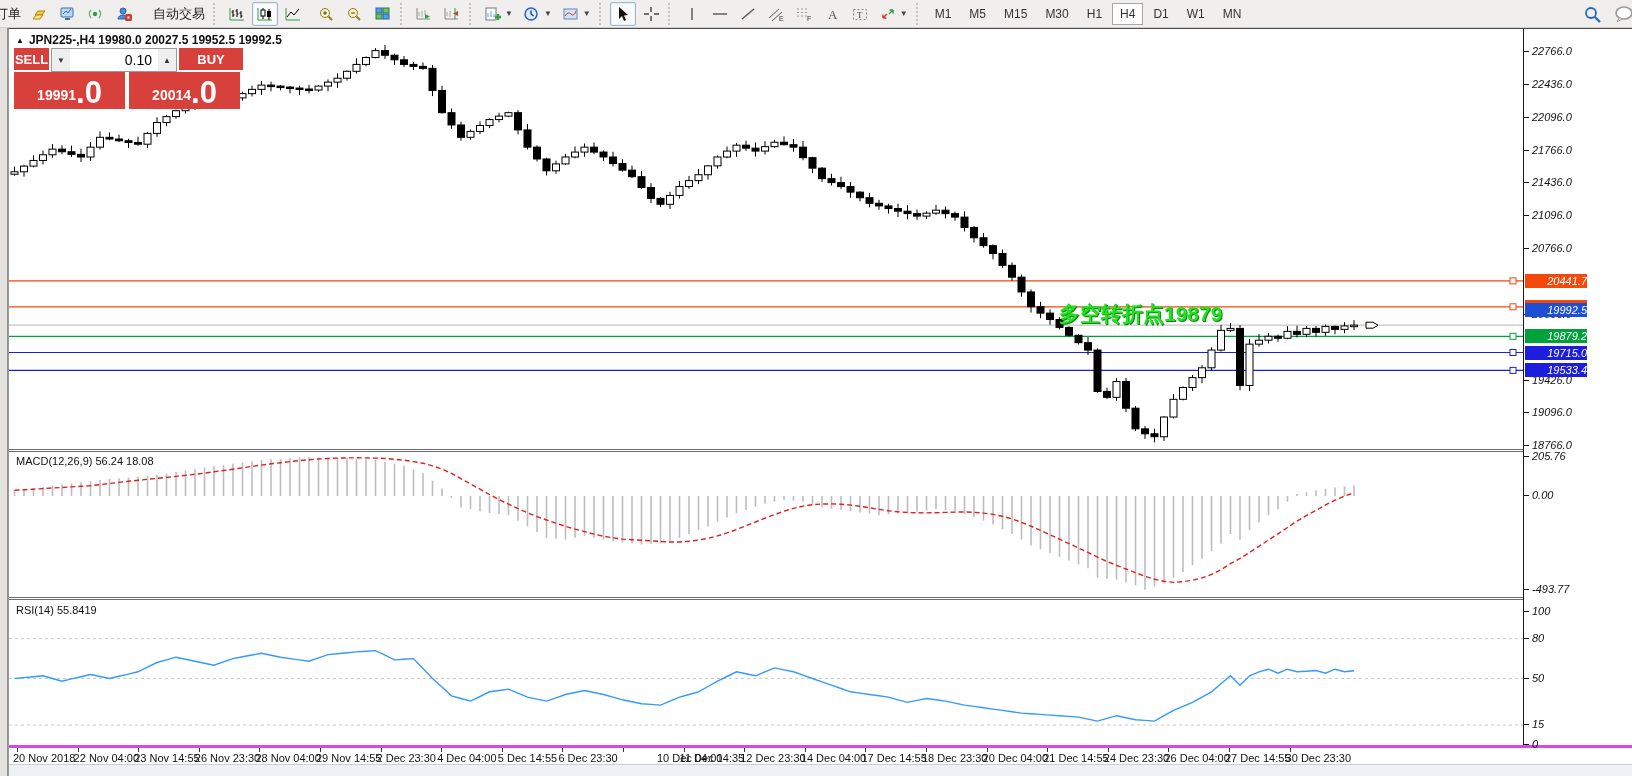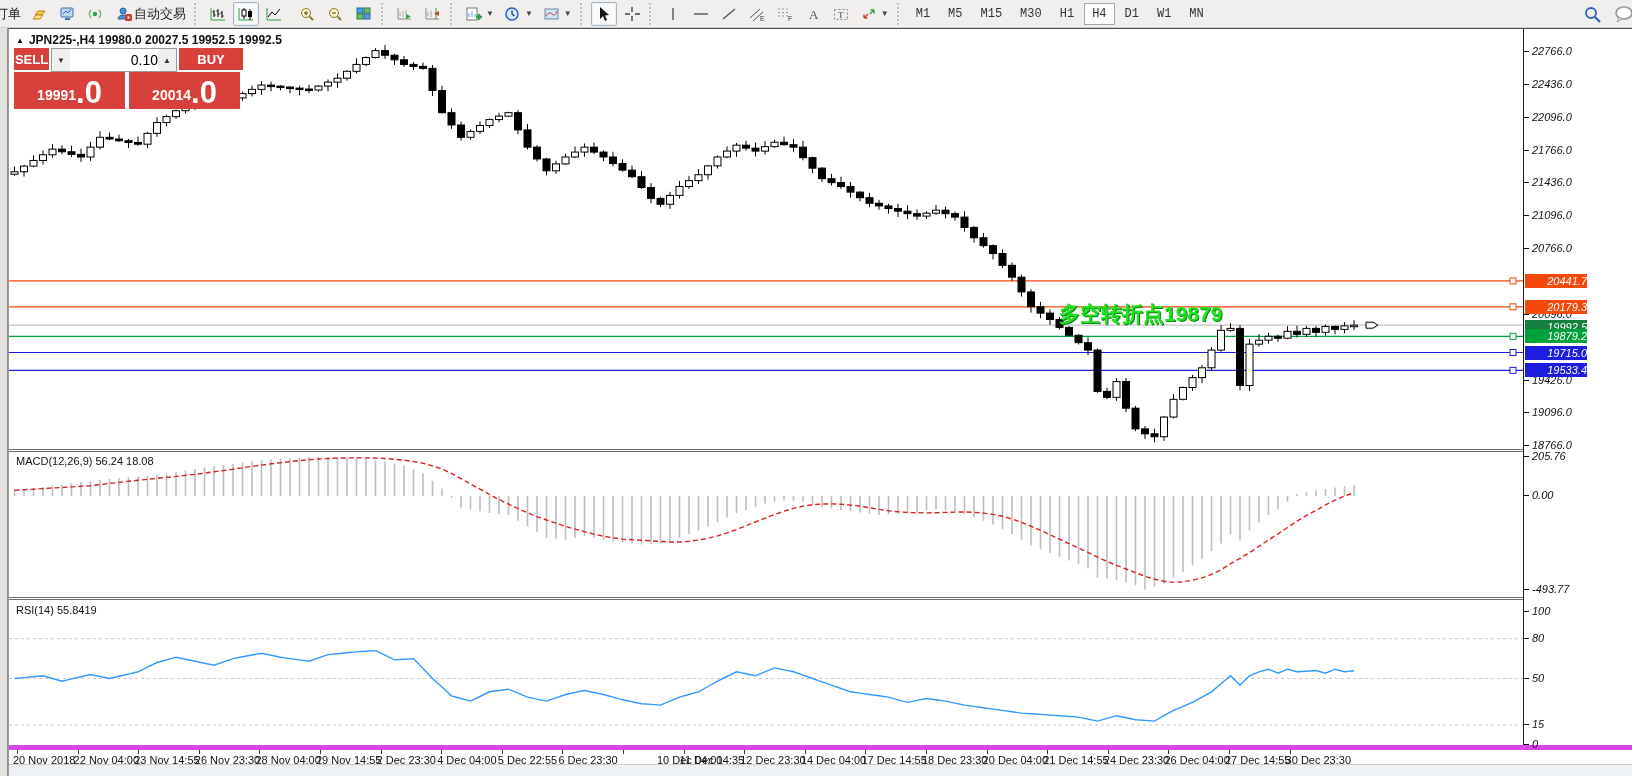--- a/index.html
+++ b/index.html
@@ -11,21 +11,21 @@
   #toolbar { position:absolute; left:0; top:0; width:1632px; height:28px;
              background:#f0efee; display:flex; align-items:center; border-bottom:1px solid #cfcfcf; }
   .tb-btn { height:24px; min-width:26px; display:flex; align-items:center; justify-content:center;
             margin:0 1px; padding:0 3px; border:1px solid transparent; border-radius:2px; color:#333; }
   .tb-btn.active { background:#fbfbfb; border:1px solid #9fb6c8; box-shadow:inset 0 0 2px #c6d6e2; }
   .tb-sep { width:7px; height:22px; margin:0 3px;
             border-left:2px dotted #c2c2c2; }
   .tb-label { font-size:13px; color:#222; white-space:nowrap; }
   .dd-arrow { font-size:8px; color:#444; margin-left:3px; }
   .tf-btn { height:22px; padding:0 7px; font-size:12px; color:#333; display:flex; align-items:center;
-            border:1px solid transparent; margin:0 1px;font-family:Liberation Mono, monospace; }
+            border:1px solid transparent; margin:0 1px; }
   .tf-btn.active { background:#fdfdfd; border:1px solid #a7a7a7; }
   #tb-right { position:absolute; right:-8px; top:2px; display:flex; }
 
   
   #mdi-strip { position:absolute; left:0; top:28px; width:8px; height:748px;
                background:#e3e1de; border-right:1px solid #8f8f8f; }
 
   
   #chart-window { position:absolute; left:8px; top:28px; width:1624px; height:748px;
                   background:#ffffff; border-top:1px solid #4d4d4d; border-left:1px solid #9a9a9a; }
@@ -47,36 +47,36 @@
   
   #price-axis { position:absolute; left:1515px; top:0; width:109px; height:716px; background:#fff; z-index:4;font-style:italic; }
   .tick { position:absolute; left:0; width:109px; font-size:11px; color:#111; }
   .tick .dash { position:absolute; left:0; top:6px; width:5px; border-top:1px solid #111; }
   .tick .txt { position:absolute; left:8px; top:0; }
   .badge { position:absolute; left:1px; width:62px; height:14px; font-size:11px; color:#fff;
            text-align:right; line-height:14px; z-index:6; }
 
   
   #time-axis { position:absolute; left:0; top:716px; width:1624px; height:19px; background:#fff;
-               border-top:5px solid #d946ef; }
+               border-top:3px solid #d946ef; }
   .tlabel { position:absolute; top:4px; font-size:11px; color:#111; white-space:nowrap; }
   .ttick  { position:absolute; top:0; width:0; height:4px; border-left:1px solid #333; }
   #status-strip { position:absolute; left:0; top:735px; width:1624px; height:13px; background:#eef1f6;
                   border-top:1px solid #cfcfcf; }
 
   
   #one-click { position:absolute; left:5px; top:19px; width:229px; z-index:10; }
   #oc-row1 { display:flex; height:24px; }
   .oc-btn { background:#d8403c; color:#fff; font-size:13px; font-weight:bold;
             display:flex; align-items:center; justify-content:center;
             border-bottom:2px solid #fff; }
   #oc-sell { width:35px; } #oc-buy { width:64px; margin-left:2px; }
   #oc-spin { flex:1; display:flex; margin-left:2px; border:1px solid #9a9a9a; background:#fff; }
   .spin-btn { width:18px; background:#efefef; border:none; font-size:8px; color:#333; cursor:default; }
-  #oc-vol { flex:1; border:none; outline:none; text-align:right; font-size:14px; width:60px; }
+  #oc-vol { flex:1; border:none; outline:none; text-align:right; font-size:14px; padding-right:6px; width:60px; }
   #oc-row2 { display:flex; margin-top:0px; height:37px; }
   .oc-price { background:#d8403c; color:#fff; width:111px; display:flex; align-items:flex-end;
               justify-content:center; padding-bottom:2px; }
   .oc-price .small { font-size:14px; font-weight:bold; margin-bottom:4px; }
   .oc-price .big   { font-size:31px; font-weight:bold; line-height:0.9; }
   #oc-price-buy { margin-left:4px; }
 
   
   #annotation { position:absolute; left:1050px; top:271px; z-index:8; font-size:21px; font-weight:bold;
                 color:#21e221; text-shadow:1px 1px 0 #0c860c; white-space:nowrap;
@@ -110,21 +110,21 @@
           <path d="M4 4 a6 6 0 0 0 0 8 M12 4 a6 6 0 0 1 0 8" stroke="#69b76a" fill="none" stroke-width="1.5"></path>
         </svg>
       </div>
       <div class="tb-btn">
         <svg width="18" height="16">
           <circle cx="8" cy="5" r="3" fill="#4a90d9" stroke="#2a62a9"></circle>
           <path d="M3 13 a5 4 0 0 1 10 0 z" fill="#4a90d9" stroke="#2a62a9"></path>
           <rect x="10" y="8" width="7" height="7" rx="1.5" fill="#d23b2f"></rect>
           <rect x="12.5" y="10.5" width="2" height="2" fill="#fff"></rect>
         </svg>
-        <span class="tb-label" style="margin-left: 1px;">自动交易</span>
+        <span class="tb-label" style="margin-left: 20px;">自动交易</span>
       </div>
       <div class="tb-sep"></div>
       <div class="tb-btn">
         <svg width="18" height="16">
           <path d="M2 14 V2 M2 14 H16" stroke="#2f9e44"></path>
           <path d="M5 4 v7 M3.5 6 h1.5 M5 9 h1.5 M9 3 v8 M7.5 5 h1.5 M9 8 h1.5 M13 5 v7 M11.5 7 h1.5 M13 10 h1.5" stroke="#000"></path>
         </svg>
       </div>
       <div class="tb-btn active">
         <svg width="18" height="16">
@@ -815,21 +815,21 @@
         <div class="tick" style="top: 689.05px;">
           <span class="dash"></span>
           <span class="txt">15</span>
         </div>
         <div class="tick" style="top: 709px;">
           <span class="dash"></span>
           <span class="txt">0</span>
         </div>
         <div class="badge" style="top: 244.944px; background: rgb(244, 73, 10);">20441.7</div>
         <div class="badge" style="top: 270.79px; background: rgb(244, 73, 10);">20179.3</div>
-        <div class="badge" style="top: 291px; background: #15803d;">19992.5</div>
+        <div class="badge" style="top: 274px; background: #1d4ed8;">19992.5</div>
         <div class="badge" style="top: 300.35px; background: rgb(0, 161, 58);">19879.2</div>
         <div class="badge" style="top: 316.524px; background: rgb(29, 29, 224);">19715.0</div>
         <div class="badge" style="top: 334.411px; background: rgb(29, 29, 224);">19533.4</div>
       </div>
     <div id="time-axis">
         <div class="ttick" style="left: 8px;"></div>
         <div class="tlabel" style="left: 4px;">20 Nov 2018</div>
         <div class="ttick" style="left: 68.6px;"></div>
         <div class="tlabel" style="left: 64.6px;">22 Nov 04:00</div>
         <div class="ttick" style="left: 129.2px;"></div>
@@ -838,21 +838,21 @@
         <div class="tlabel" style="left: 185.8px;">26 Nov 23:30</div>
         <div class="ttick" style="left: 250.4px;"></div>
         <div class="tlabel" style="left: 246.4px;">28 Nov 04:00</div>
         <div class="ttick" style="left: 311px;"></div>
         <div class="tlabel" style="left: 307px;">29 Nov 14:55</div>
         <div class="ttick" style="left: 371.6px;"></div>
         <div class="tlabel" style="left: 367.6px;">2 Dec 23:30</div>
         <div class="ttick" style="left: 432.2px;"></div>
         <div class="tlabel" style="left: 428.2px;">4 Dec 04:00</div>
         <div class="ttick" style="left: 492.8px;"></div>
-        <div class="tlabel" style="left: 488.8px;">5 Dec 22:55</div>
+        <div class="tlabel" style="left: 488.8px;">5 Dec 14:55</div>
         <div class="ttick" style="left: 553.4px;"></div>
         <div class="tlabel" style="left: 549.4px;">6 Dec 23:30</div>
         <div class="ttick" style="left: 614px;"></div>
         <div class="tlabel" style="left: 639px; margin-left: 9px;">10 Dec 04:00</div>
         <div class="ttick" style="left: 674.6px;"></div>
         <div class="tlabel" style="left: 670.6px;">11 Dec 14:35</div>
         <div class="ttick" style="left: 735.2px;"></div>
         <div class="tlabel" style="left: 731.2px;">12 Dec 23:30</div>
         <div class="ttick" style="left: 795.8px;"></div>
         <div class="tlabel" style="left: 791.8px;">14 Dec 04:00</div>

